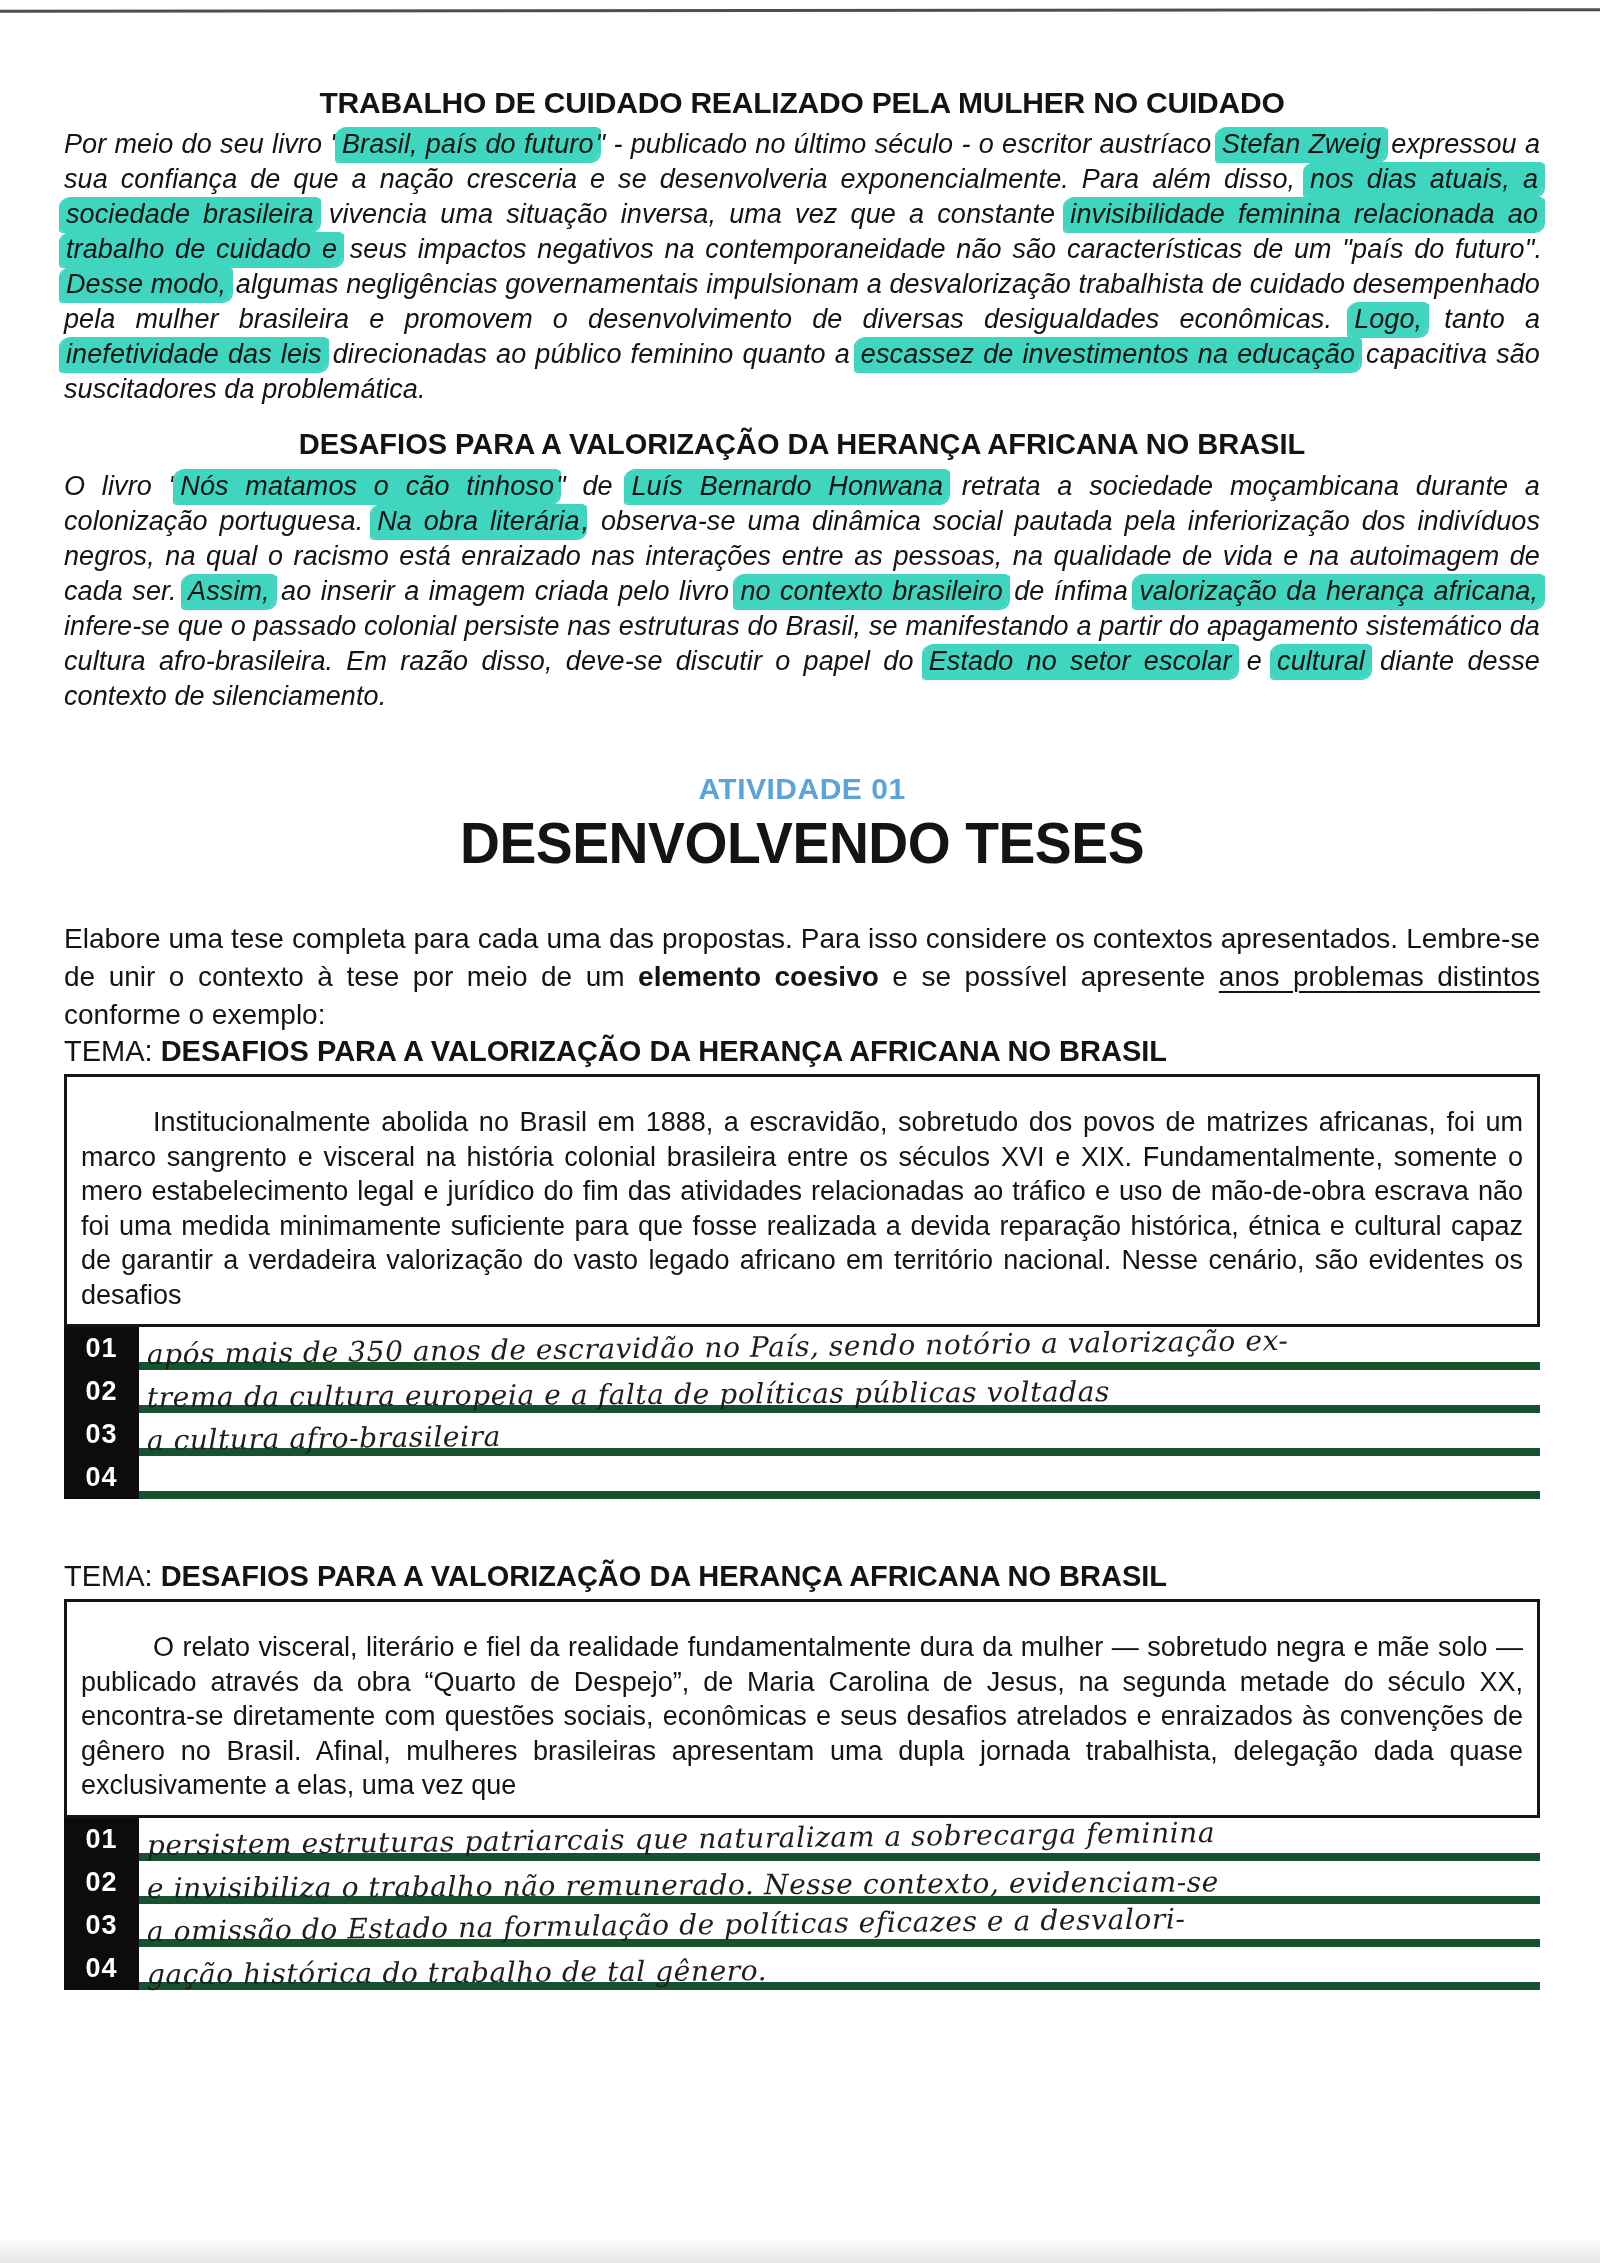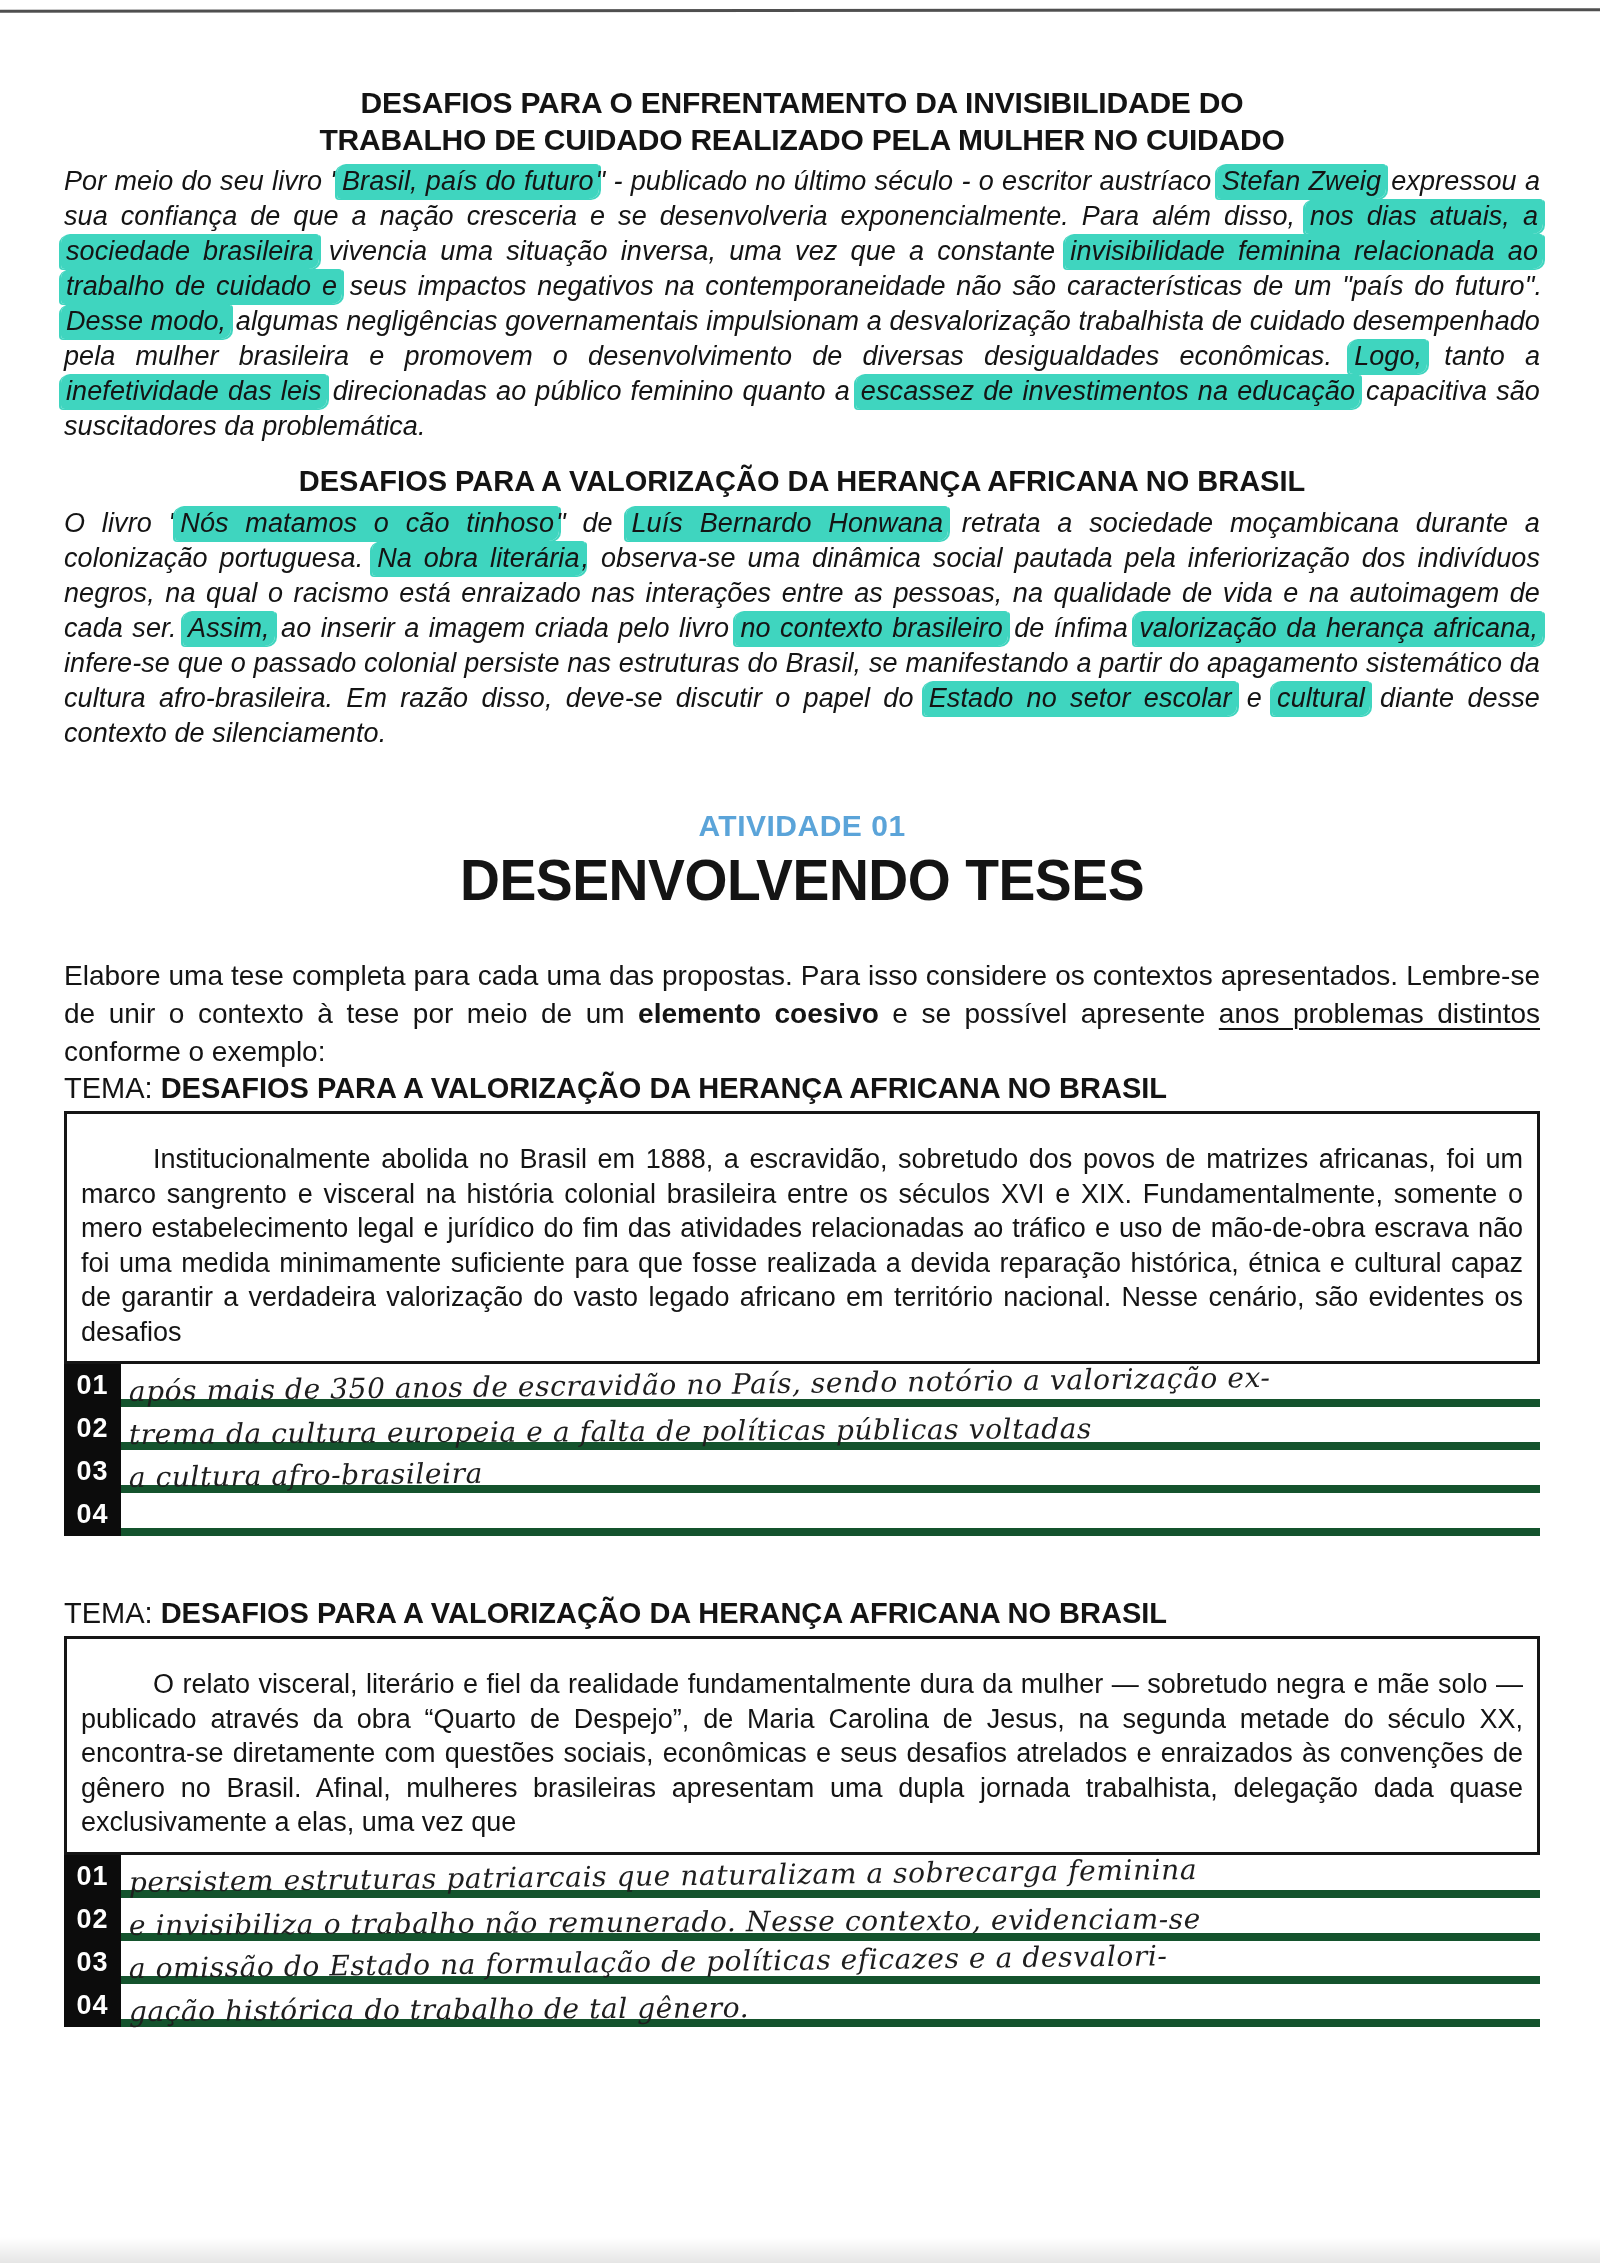--- a/index.html
+++ b/index.html
@@ -88,21 +88,21 @@
     margin-top:6px; border:3px solid #151515;
     padding:10px 14px 12px; font-size:27px; line-height:34.5px;
     text-align:justify;
   }
   .context-box p{ text-indent:72px;margin-top:18px; }
 
   
   .answers{ margin-top:0; }
   .ans-row{ display:flex; height:43px; }
   .ans-num{
-    width:57px; background:#0c0c0c; color:#ffffff;
+    width:75px; background:#0c0c0c; color:#ffffff;
     display:flex; align-items:center; justify-content:center;
     font-weight:700; font-size:27px; letter-spacing:1px;
   }
   .ans-line{ flex:1; border-bottom:8px solid #14532d; position:relative; }
   .ans-line .hw{
     position:absolute; left:8px; bottom:-9px; font-size:28px;
   }
   .tilt-a{ transform:rotate(-0.7deg); transform-origin:left bottom; }
   .tilt-b{ transform:rotate(-0.35deg); transform-origin:left bottom; }
 
@@ -114,21 +114,20 @@
   }
 </style>
 </head>
 <body>
 
 <div class="scan-line-top"></div>
 
 <div class="page">
 
   <div class="doc-title">
-    <div>DESAFIOS PARA O ENFRENTAMENTO DA INVISIBILIDADE DO</div>
     <div>TRABALHO DE CUIDADO REALIZADO PELA MULHER NO CUIDADO</div>
   </div>
   <p class="ital-par"><span>Por meio do seu livro "</span><span class="hl">Brasil, país do futuro</span><span>" - publicado no último século - o escritor austríaco </span><span class="hl">Stefan Zweig</span><span> expressou a sua confiança de que a nação cresceria e se desenvolveria exponencialmente. Para além disso, </span><span class="hl">nos dias atuais, a sociedade brasileira</span><span> vivencia uma situação inversa, uma vez que a constante </span><span class="hl">invisibilidade feminina relacionada ao trabalho de cuidado e</span><span> seus impactos negativos na contemporaneidade não são características de um "país do futuro". </span><span class="hl">Desse modo,</span><span> algumas negligências governamentais impulsionam a desvalorização trabalhista de cuidado desempenhado pela mulher brasileira e promovem o desenvolvimento de diversas desigualdades econômicas. </span><span class="hl">Logo,</span><span> tanto a </span><span class="hl">inefetividade das leis</span><span> direcionadas ao público feminino quanto a </span><span class="hl">escassez de investimentos na educação</span><span> capacitiva são suscitadores da problemática.</span></p>
 
   <div class="doc-title-2">DESAFIOS PARA A VALORIZAÇÃO DA HERANÇA AFRICANA NO BRASIL</div>
   <p class="ital-par"><span>O livro "</span><span class="hl">Nós matamos o cão tinhoso</span><span>" de </span><span class="hl">Luís Bernardo Honwana</span><span> retrata a sociedade moçambicana durante a colonização portuguesa. </span><span class="hl">Na obra literária</span><span>, observa-se uma dinâmica social pautada pela inferiorização dos indivíduos negros, na qual o racismo está enraizado nas interações entre as pessoas, na qualidade de vida e na autoimagem de cada ser. </span><span class="hl">Assim,</span><span> ao inserir a imagem criada pelo livro </span><span class="hl">no contexto brasileiro</span><span> de ínfima </span><span class="hl">valorização da herança africana,</span><span> infere-se que o passado colonial persiste nas estruturas do Brasil, se manifestando a partir do apagamento sistemático da cultura afro-brasileira. Em razão disso, deve-se discutir o papel do </span><span class="hl">Estado no setor escolar</span><span> e </span><span class="hl">cultural</span><span> diante desse contexto de silenciamento.</span></p>
 
   <div class="activity-label">ATIVIDADE 01</div>
   <div class="activity-title">DESENVOLVENDO TESES</div>
   <p class="instructions"><span>Elabore uma tese completa para cada uma das propostas. Para isso considere os contextos apresentados. Lembre-se de unir o contexto à tese por meio de um </span><span class="b">elemento coesivo</span><span> e se possível apresente </span><span class="u">anos problemas distintos</span><span> conforme o exemplo:</span></p>

